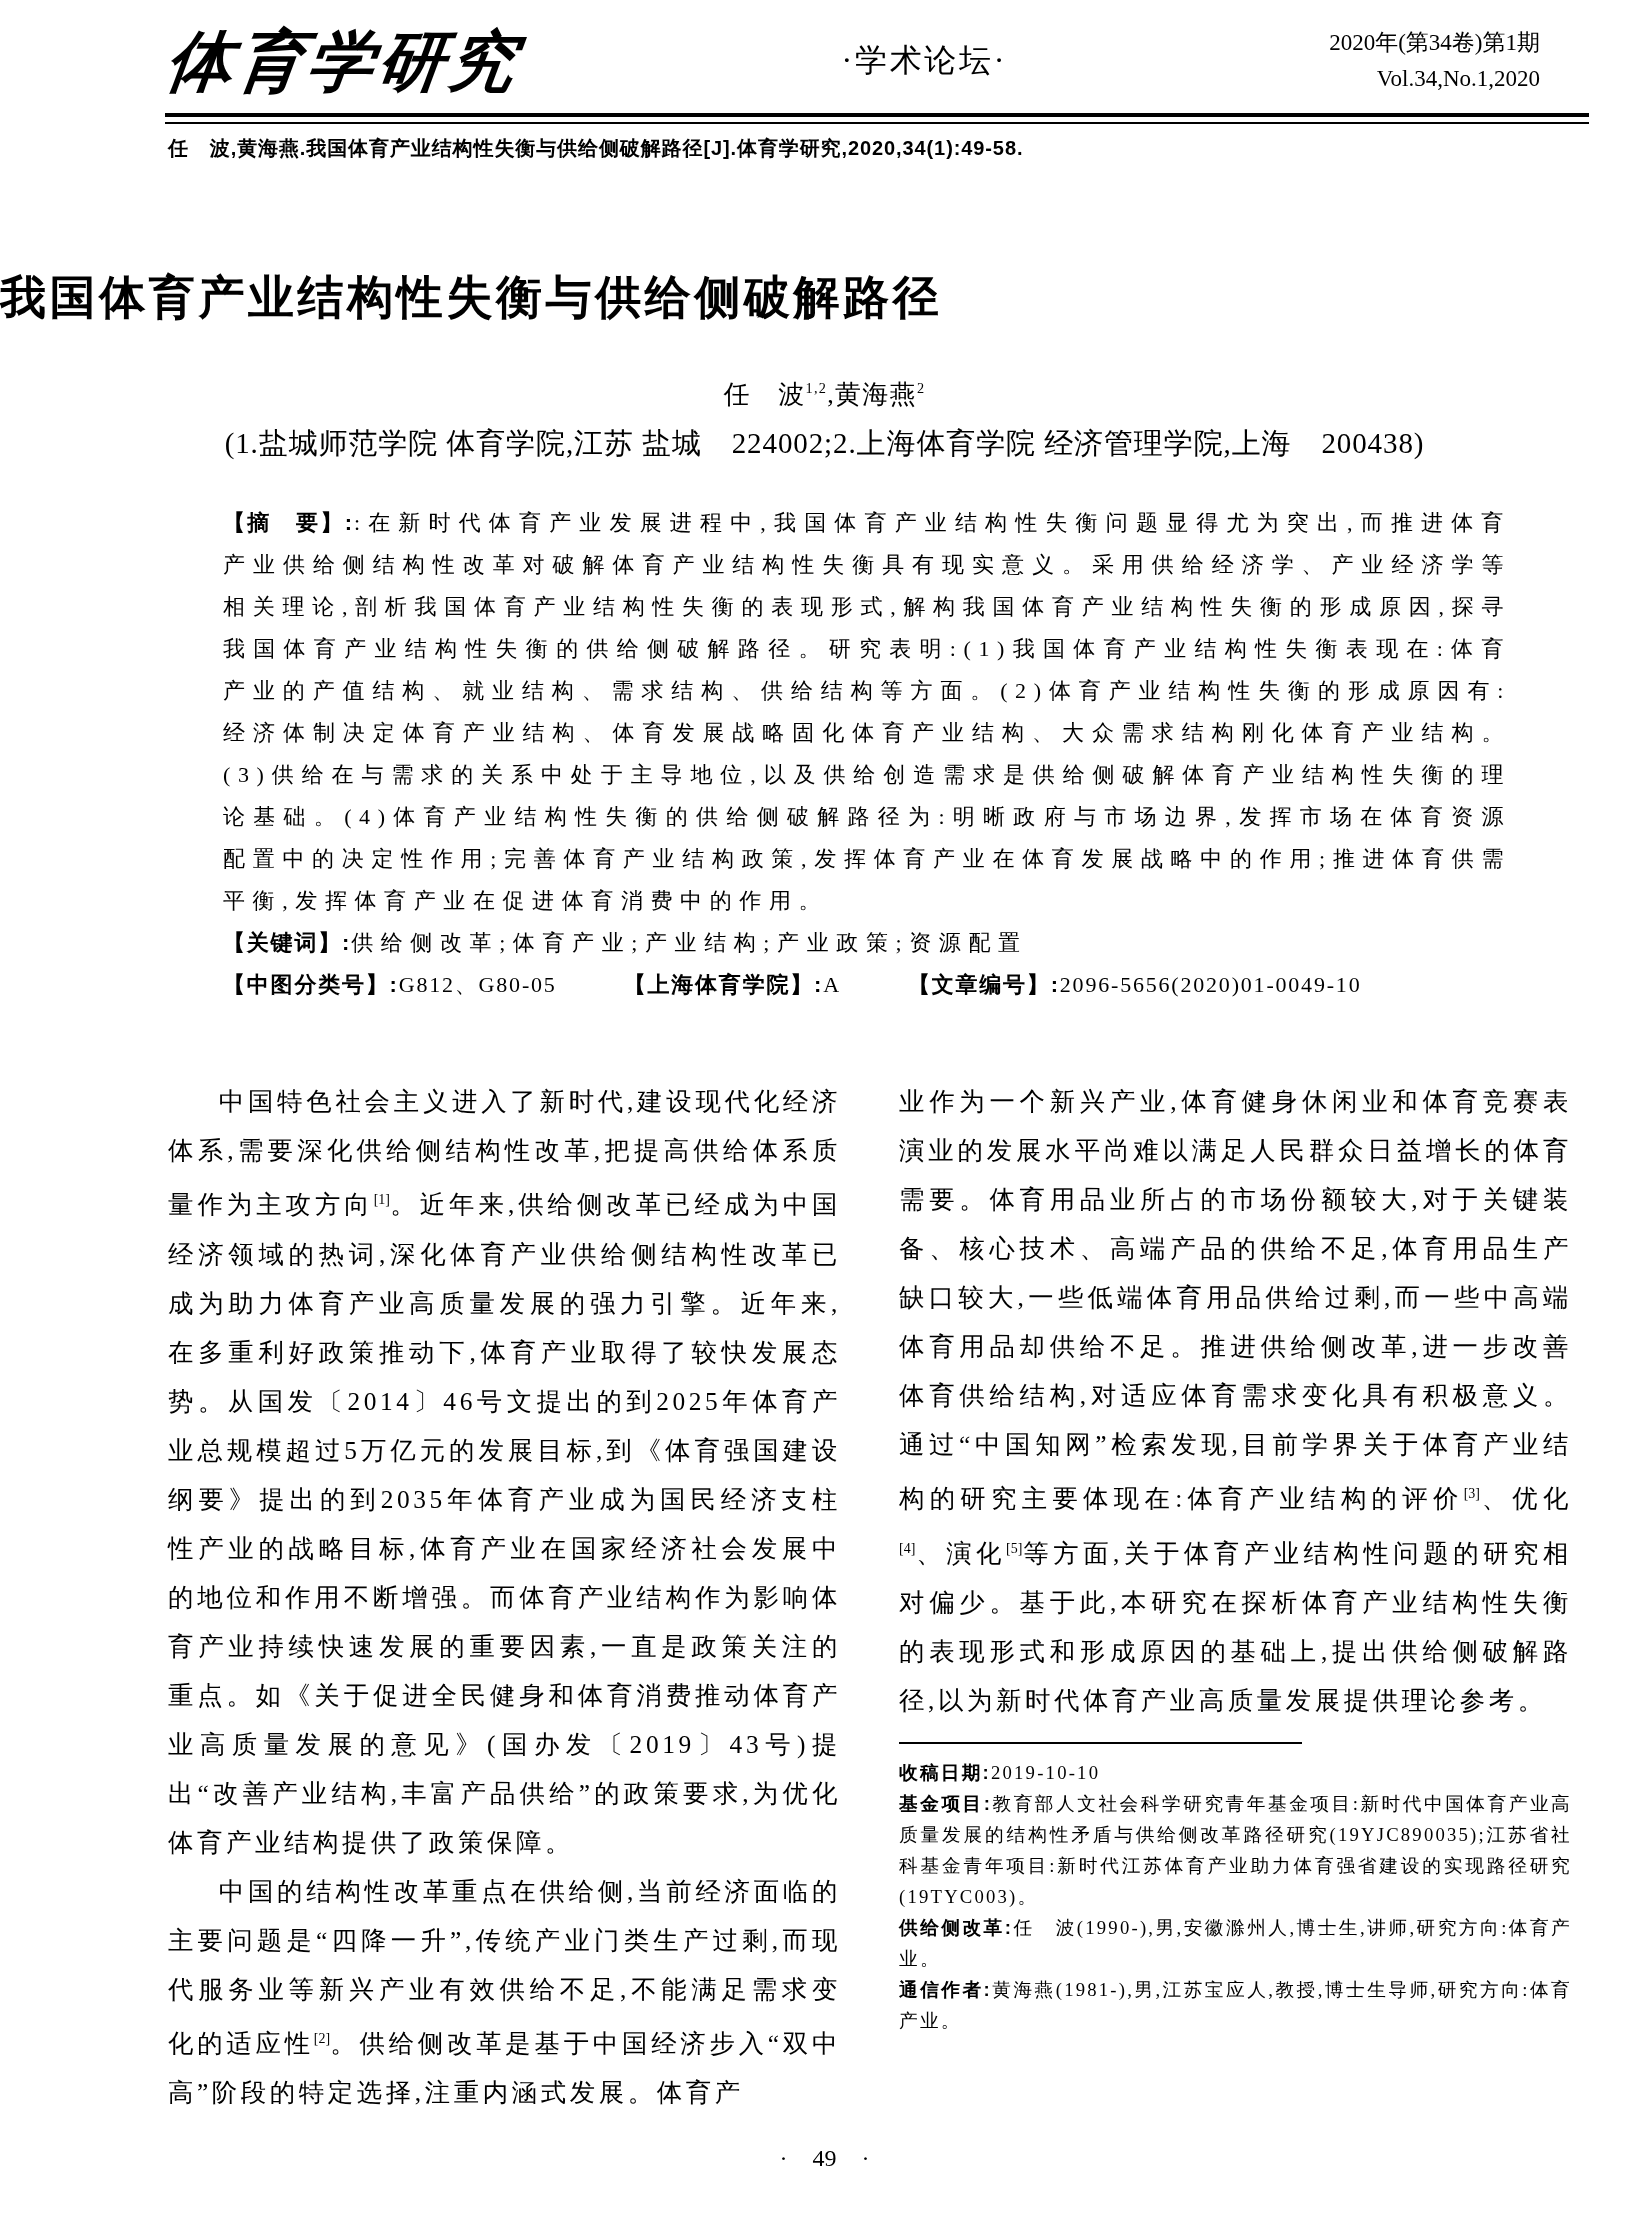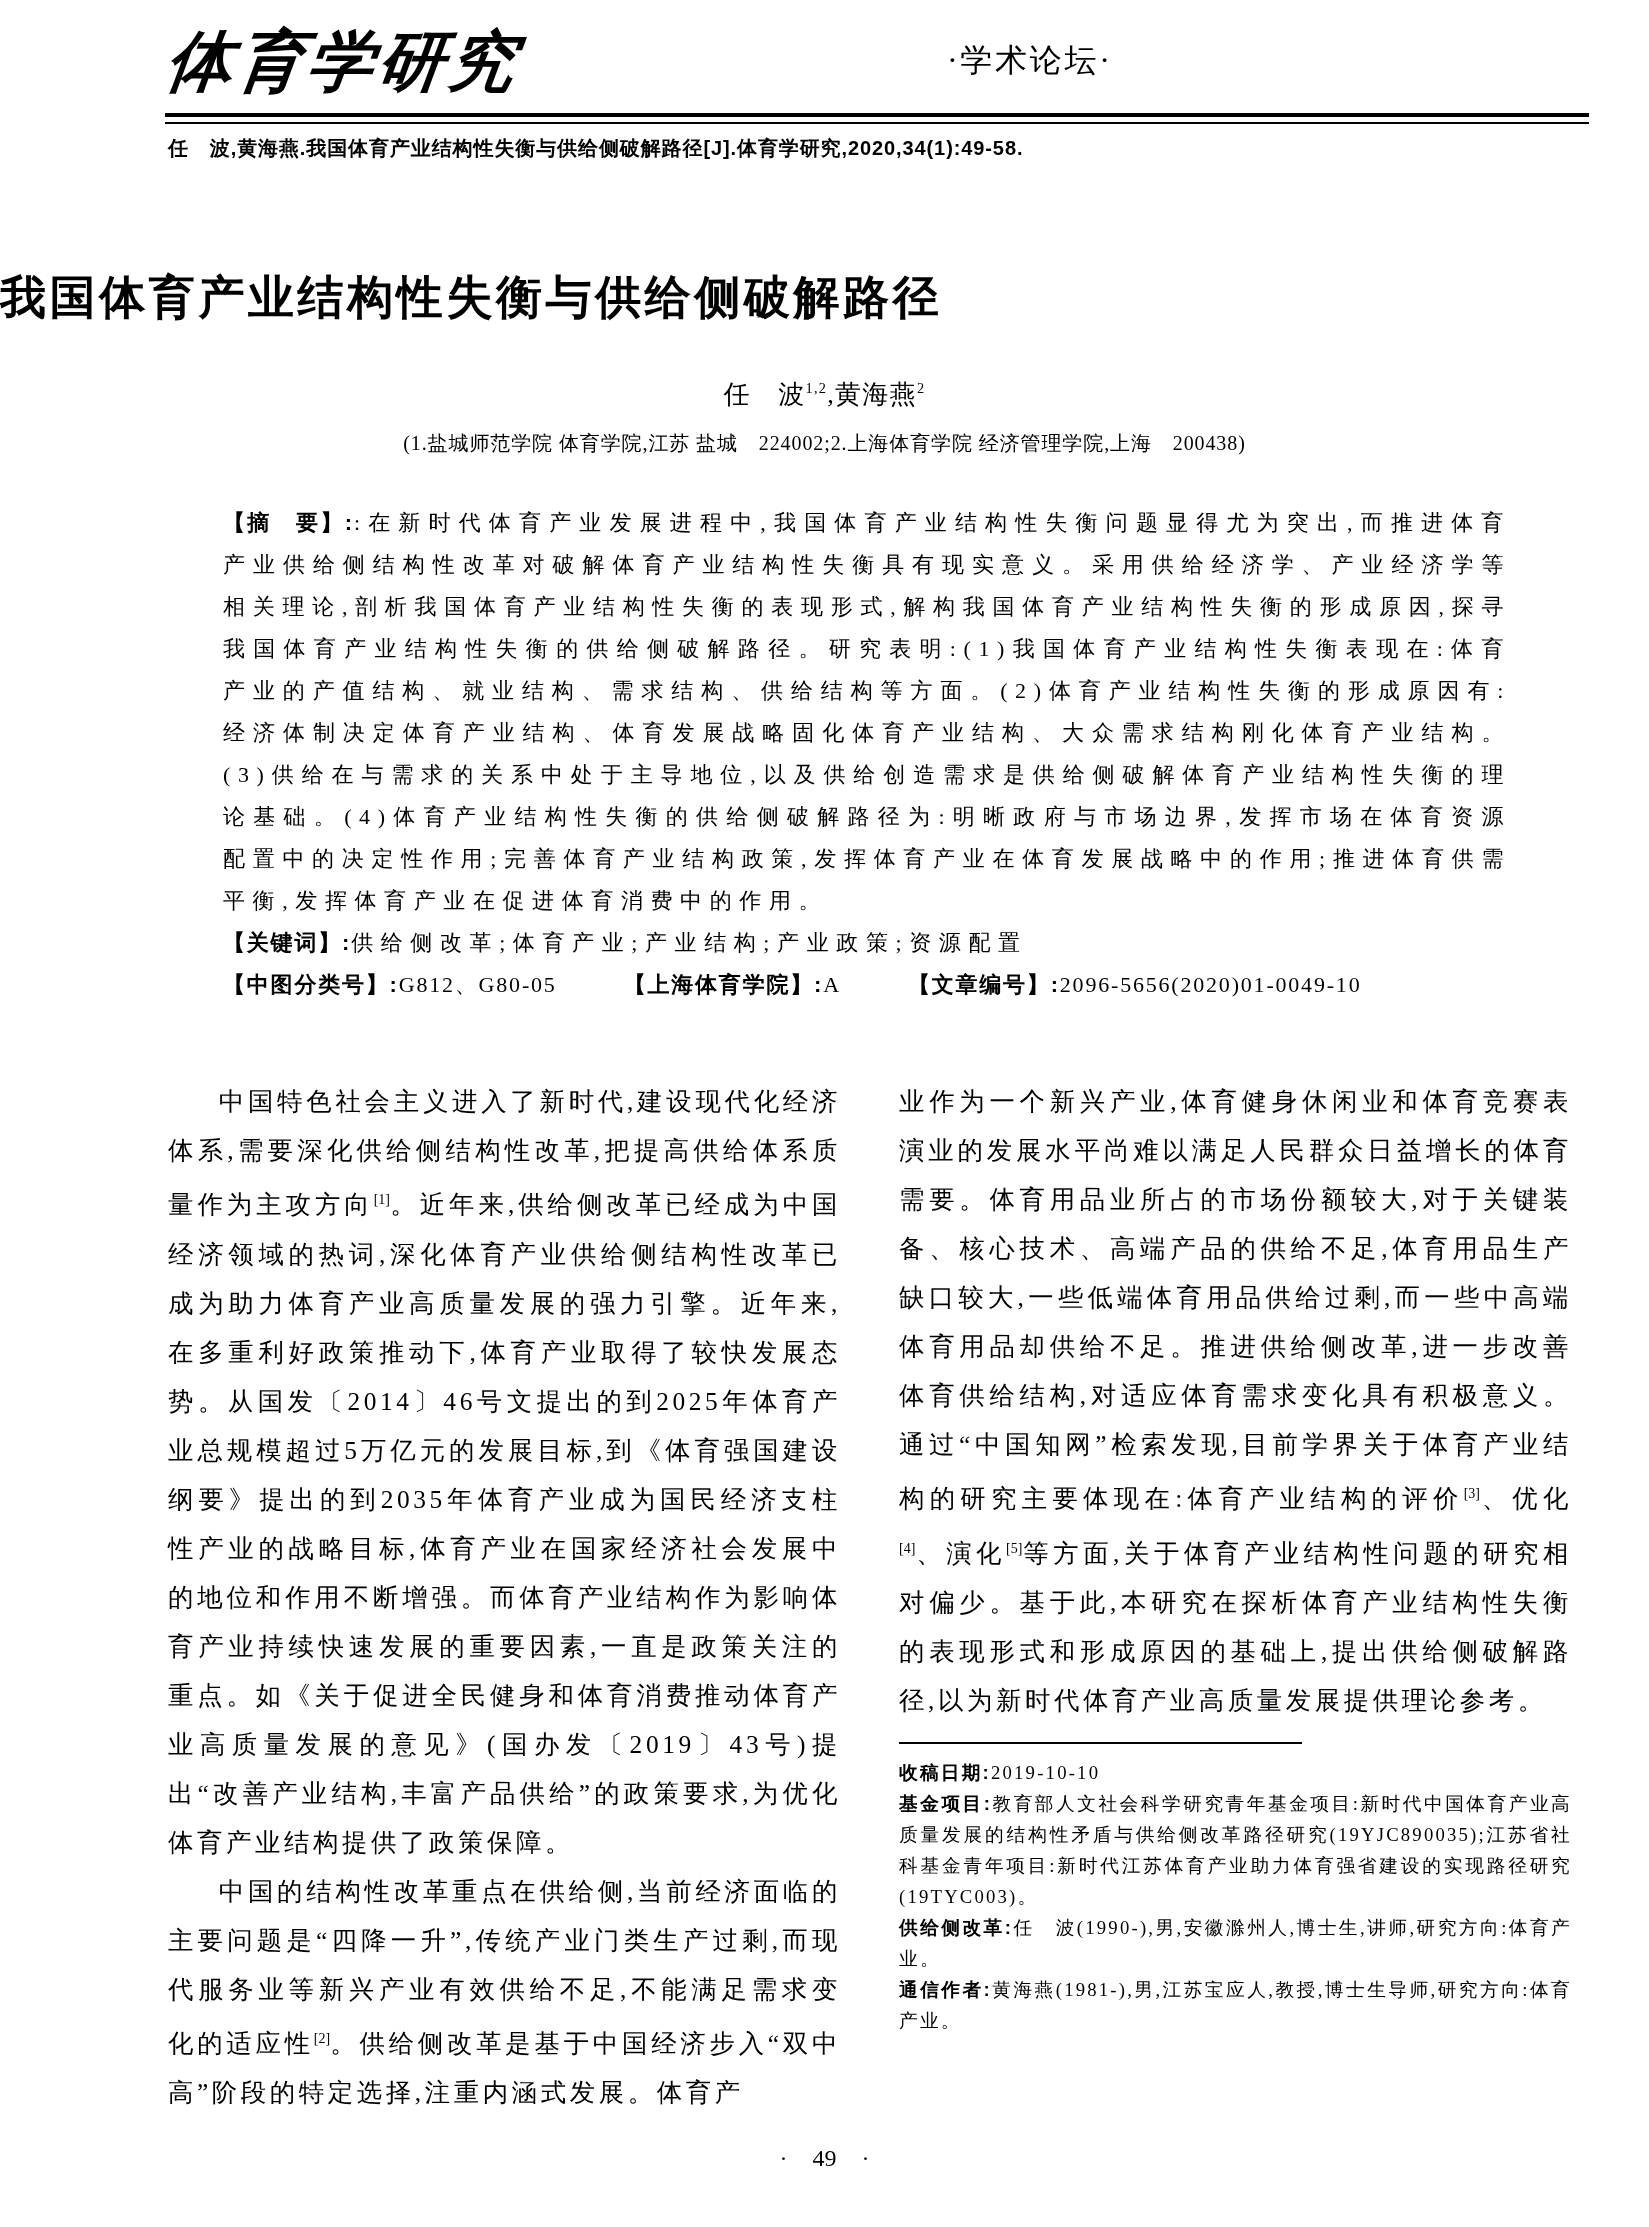--- a/index.html
+++ b/index.html
@@ -49,21 +49,21 @@
     font-family:"Liberation Sans","DejaVu Sans",sans-serif;
     font-weight:bold;font-size:46px;letter-spacing:3.6px;line-height:58px;
   }
   .authors{
     margin-top:46px;text-align:center;
     font-size:26px;letter-spacing:1.3px;line-height:32px;
   }
   .authors sup{font-size:0.55em;}
   .affiliation{
     margin-top:18px;text-align:center;
-    font-size:20px;letter-spacing:0.9px;line-height:28px;
+    font-size:29px;letter-spacing:0.9px;line-height:28px;
   }
   
   .meta{
     margin:45px 138px 0 223px;
     font-size:22px;line-height:42px;letter-spacing:7.6px;
     text-align:justify;
   }
   .meta p{margin:0;}
   .meta .lbl{
     font-family:"Liberation Sans","DejaVu Sans",sans-serif;
@@ -108,20 +108,24 @@
   .page-footer span{margin:0 12.5px;}
 </style>
 </head>
 <body>
 
 <div class="page">
 
   <div class="header">
     <div class="logo">体育学研究</div>
     <div class="forum">·学术论坛·</div>
+    <div class="issue">
+      <div>2020年(第34卷)第1期</div>
+      <div>Vol.34,No.1,2020</div>
+    </div>
   </div>
 
   <div class="rule-double"></div>
 
   <div class="citation">任　波,黄海燕.我国体育产业结构性失衡与供给侧破解路径[J].体育学研究,2020,34(1):49-58.</div>
 
   <div class="title">我国体育产业结构性失衡与供给侧破解路径</div>
 
   <div class="authors">
     <span>任　波</span><sup>1,2</sup><span>,</span><span>黄海燕</span><sup>2</sup>

